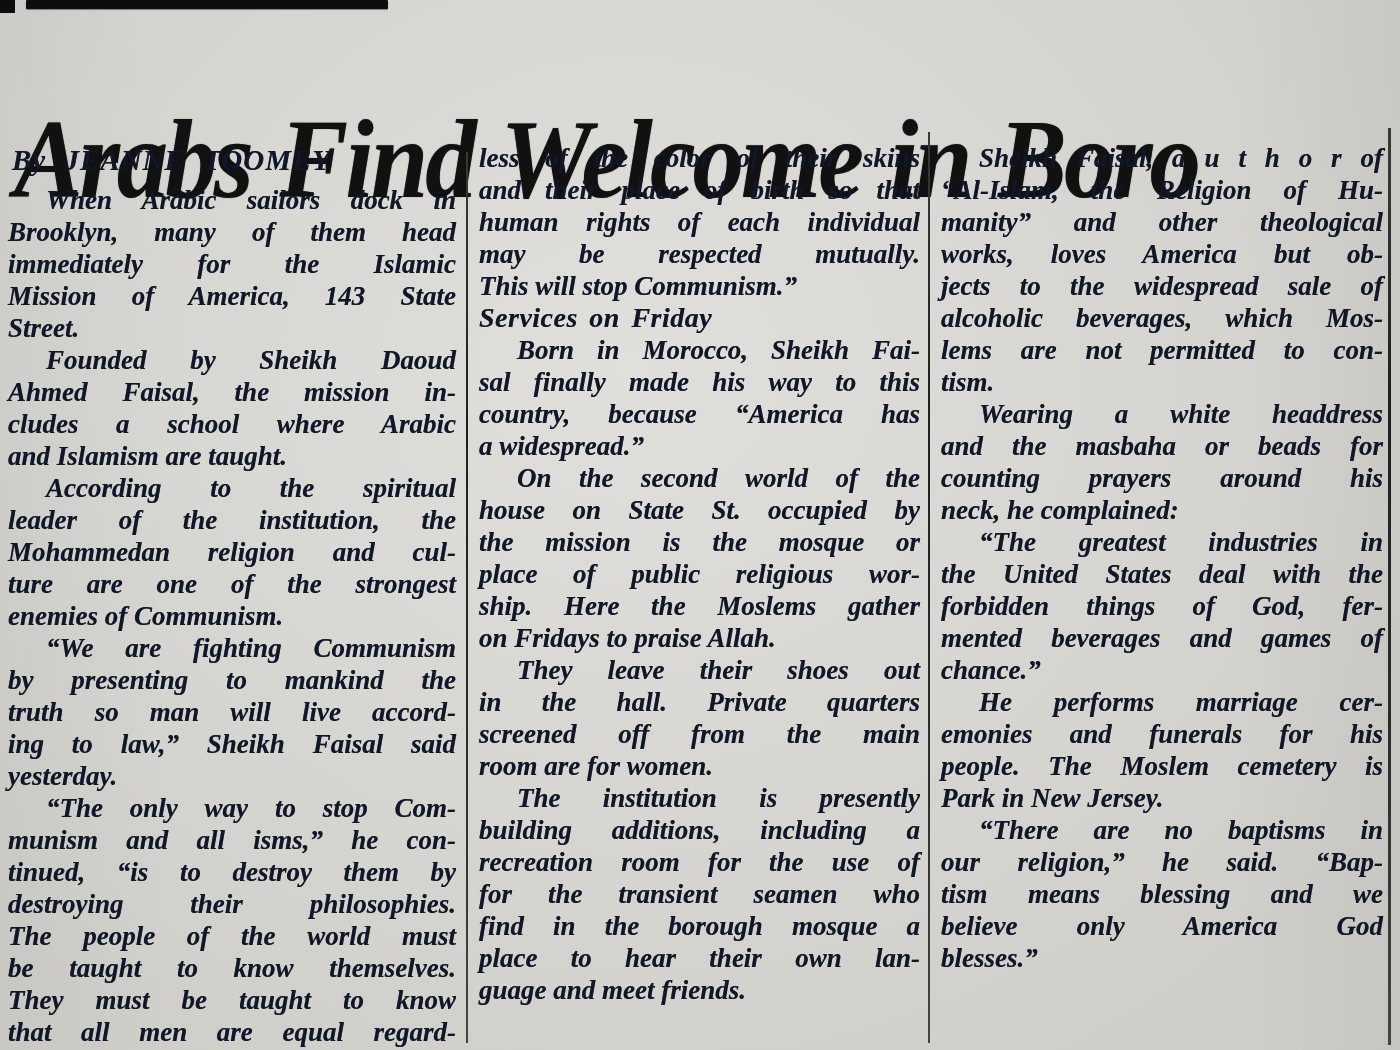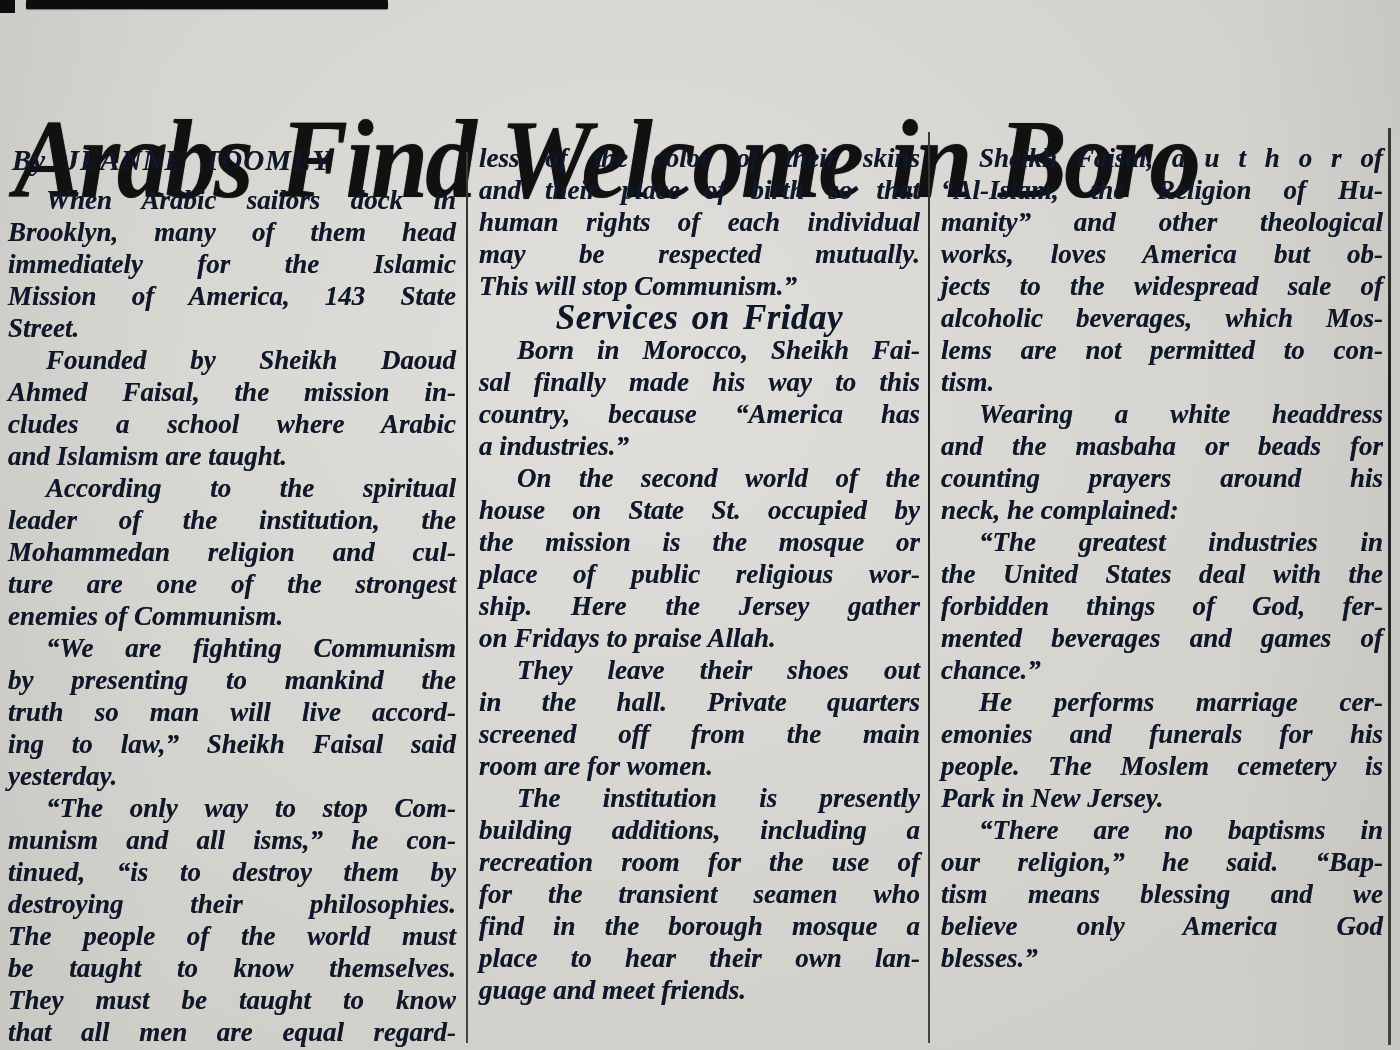--- a/index.html
+++ b/index.html
@@ -67,24 +67,23 @@
     line-height: 36px;
     margin-bottom: 6px;
     padding-left: 4px;
     font-size: 29px;
     letter-spacing: 1px;
     word-spacing: 10px;
   }
   .subhead {
     height: 32px;
     line-height: 32px;
-    font-size: 35px;
+    font-size: 28px;
     letter-spacing: 0.5px;
     word-spacing: 4px;
-    text-align: center;
   }
 
   .rule {
     position: absolute;
     background: linear-gradient(#3a3a38, #1f1f1d 30%, #2e2e2c 70%, #454540);
   }
   #divider-1 { left: 466px;  top: 152px; width: 2px;  height: 891px; }
   #divider-2 { left: 928px;  top: 132px; width: 2px;  height: 911px; }
   #right-rule { left: 1388px; top: 128px; width: 3px; height: 917px; }
 </style>
@@ -129,26 +128,26 @@
 <div id="column-2" class="column">
     <div class="line">less of the color of their skins</div>
     <div class="line">and their place of birth so that</div>
     <div class="line">human rights of each individual</div>
     <div class="line">may be respected mutually.</div>
     <div class="line end">This will stop Communism.”</div>
     <div class="subhead">Services on Friday</div>
     <div class="line indent">Born in Morocco, Sheikh Fai-</div>
     <div class="line">sal finally made his way to this</div>
     <div class="line">country, because “America has</div>
-    <div class="line end">a industries.”</div>
+    <div class="line end">a widespread.”</div>
     <div class="line indent">On the second world of the</div>
     <div class="line">house on State St. occupied by</div>
     <div class="line">the mission is the mosque or</div>
     <div class="line">place of public religious wor-</div>
-    <div class="line">ship. Here the Jersey gather</div>
+    <div class="line">ship. Here the Moslems gather</div>
     <div class="line end">on Fridays to praise Allah.</div>
     <div class="line indent">They leave their shoes out</div>
     <div class="line">in the hall. Private quarters</div>
     <div class="line">screened off from the main</div>
     <div class="line end">room are for women.</div>
     <div class="line indent">The institution is presently</div>
     <div class="line">building additions, including a</div>
     <div class="line">recreation room for the use of</div>
     <div class="line">for the transient seamen who</div>
     <div class="line">find in the borough mosque a</div>

